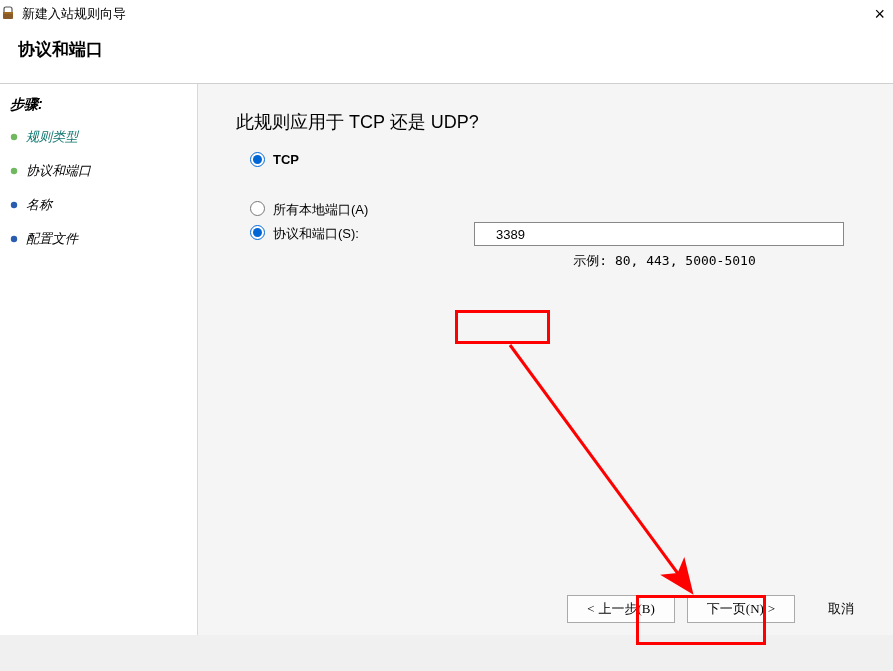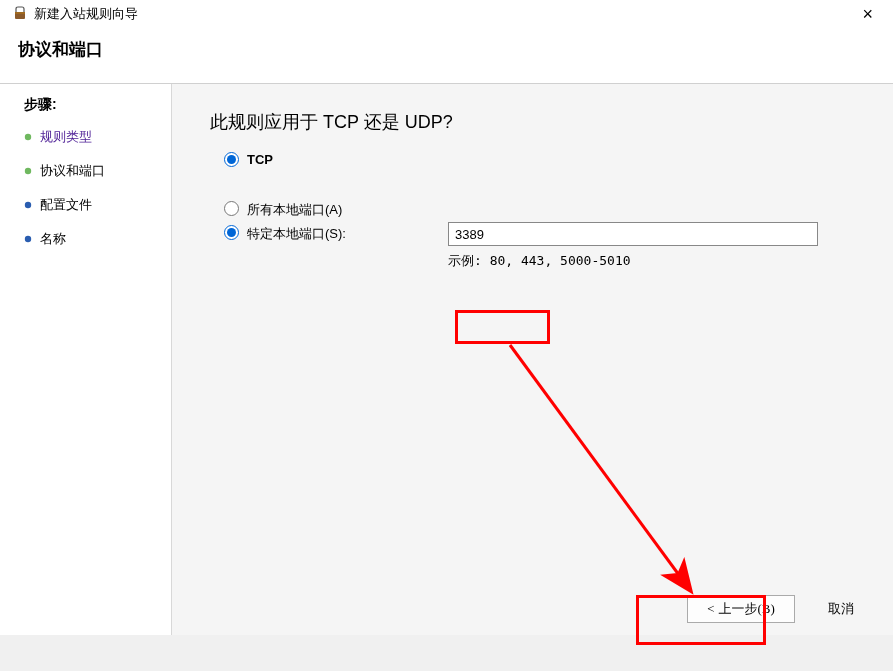--- a/index.html
+++ b/index.html
@@ -8,21 +8,21 @@
       font-size: 13px;
       background: #f0f0f0;
       width: 893px;
       height: 671px;
       overflow: hidden;
       position: relative;
     }
     .titlebar {
       display: flex;
       align-items: center;
-      padding: 4px 12px;
+      padding: 4px 0;
       background: #fff;
       height: 28px;
     }
     .titlebar .app-icon {
       width: 16px;
       height: 16px;
       margin-right: 6px;
     }
     .titlebar .title {
       flex: 1;
@@ -52,45 +52,46 @@
     .divider {
       border: none;
       border-top: 1px solid #d0d0d0;
     }
     .body {
       display: flex;
       height: 551px;
       background: #fff;
     }
     .sidebar {
-      width: 172px;
+      width: 198px;
       border-right: 1px solid #d8d8d8;
-      padding: 12px 24px;
-      background: #fff;
+      padding: 12px 10px;
+      background: #fff;
+      font-style: italic;
     }
     .sidebar .steps-label {
       font-weight: bold;
       font-size: 14px;
       margin-bottom: 14px;
     }
     .sidebar .step {
       display: flex;
       align-items: center;
       margin-bottom: 16px;
       font-size: 13px;
       cursor: default;
     }
     .sidebar .step .bullet {
       width: 8px;
       height: 8px;
       margin-right: 8px;
       flex-shrink: 0;
     }
     .sidebar .step.active .label {
-      color: #4c1d95;
+      color: #0f766e;
     }
     .sidebar .step .label {
       color: #000;
     }
     .content {
       flex: 1;
       padding: 26px 38px 20px 38px;
       position: relative;
       background: #f5f5f5;
     }
@@ -137,32 +138,33 @@
       accent-color: #0066d6;
       cursor: pointer;
     }
     .port-input-wrap {
       margin-left: 224px;
       margin-top: -27px;
     }
     .port-input {
       width: 370px;
       height: 24px;
-      padding: 2px 6px;
+      padding: 2px 21px;
       font-size: 13px;
       border: 1px solid #888;
       font-family: inherit;
       background: #fff;
     }
     .example {
       margin-left: 224px;
       margin-top: 6px;
       font-size: 13px;
       font-family: "SimSun", monospace;
       color: #000;
+      text-align: center;
     }
     .footer {
       font-family: "SimSun","宋体",serif;
       position: absolute;
       bottom: 0;
       right: 0;
       padding: 12px 18px;
       display: flex;
       gap: 12px;
       align-items: center;
@@ -251,60 +253,64 @@
     <div class="step">
       <svg class="bullet" viewBox="0 0 8 8">
           <circle cx="4" cy="4" r="3.2" class="bullet-green"></circle>
         </svg>
       <span class="label">协议和端口</span>
     </div>
     <div class="step">
       <svg class="bullet" viewBox="0 0 8 8">
           <circle cx="4" cy="4" r="3.2" class="bullet-blue"></circle>
         </svg>
-      <span class="label">配置文件</span>
+      <span class="label">名称</span>
     </div>
     <div class="step">
       <svg class="bullet" viewBox="0 0 8 8">
           <circle cx="4" cy="4" r="3.2" class="bullet-blue"></circle>
         </svg>
-      <span class="label">名称</span>
+      <span class="label">配置文件</span>
     </div>
   </div>
 
   <div class="content">
     <div class="question">此规则应用于 TCP 还是 UDP?</div>
     <div class="radio-group">
       <label class="radio-row">
         <input type="radio" name="proto" checked="" style="">
         <span class="rlabel bold">TCP</span>
       </label>
     </div>
 
     <div class="port-section">
       <label class="port-row">
         <input type="radio" name="portsel" style="">
         <span class="rlabel bold">所有本地端口(A)</span>
       </label>
       <label class="port-row">
         <input type="radio" name="portsel" checked="" style="">
-        <span class="rlabel bold">特定本地端口(S):</span>
+        <span class="rlabel bold">协议和端口(S):</span>
       </label>
       <div class="port-input-wrap">
         <input class="port-input" type="text" value="3389" style="">
       </div>
       <div class="example">
         <span>示例: </span><span>80, 443, 5000-5010</span>
       </div>
     </div>
 
     <div class="footer">
       <button class="btn">
         <span>&lt;</span>
         <span>上一步(B)</span>
+      </button>
+      <button class="btn">
+        <span>下一页(N)</span>
+        <span>&gt;</span>
       </button>
       <button class="btn cancel">
         <span>取消</span>
       </button>
     </div>
   </div>
 </div>
 
 <div class="annot-box box1"></div>
 <div class="annot-box box2"></div>

